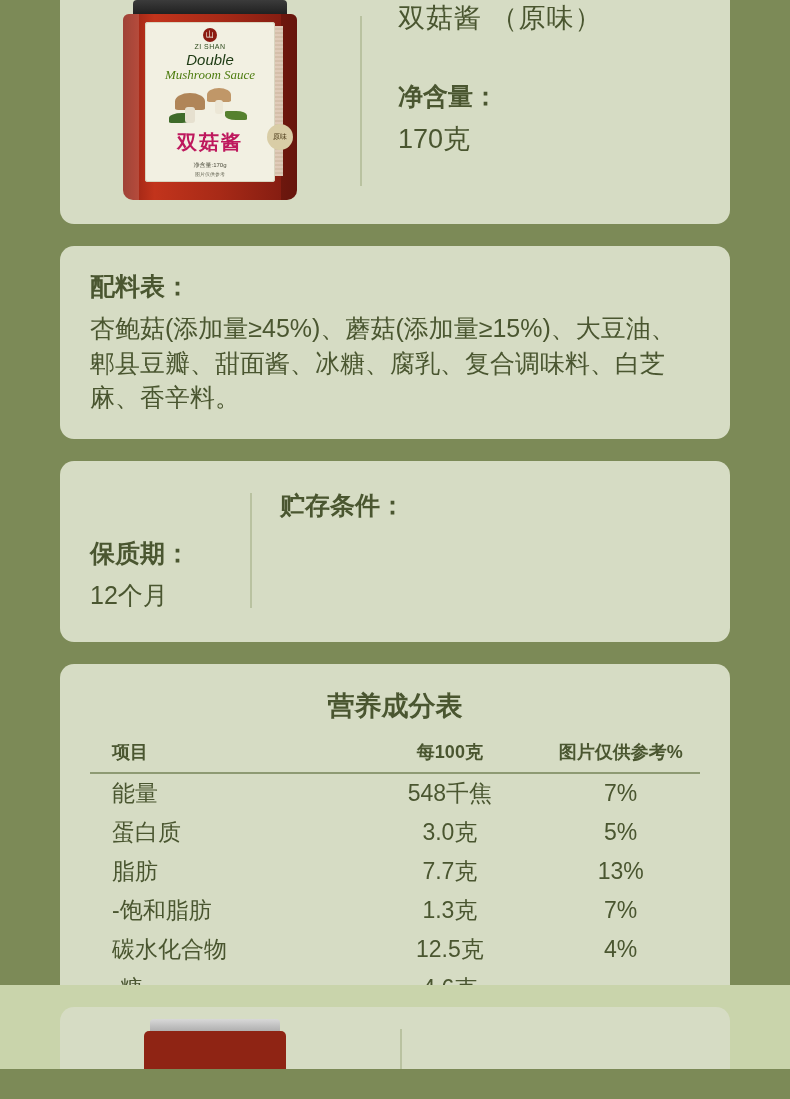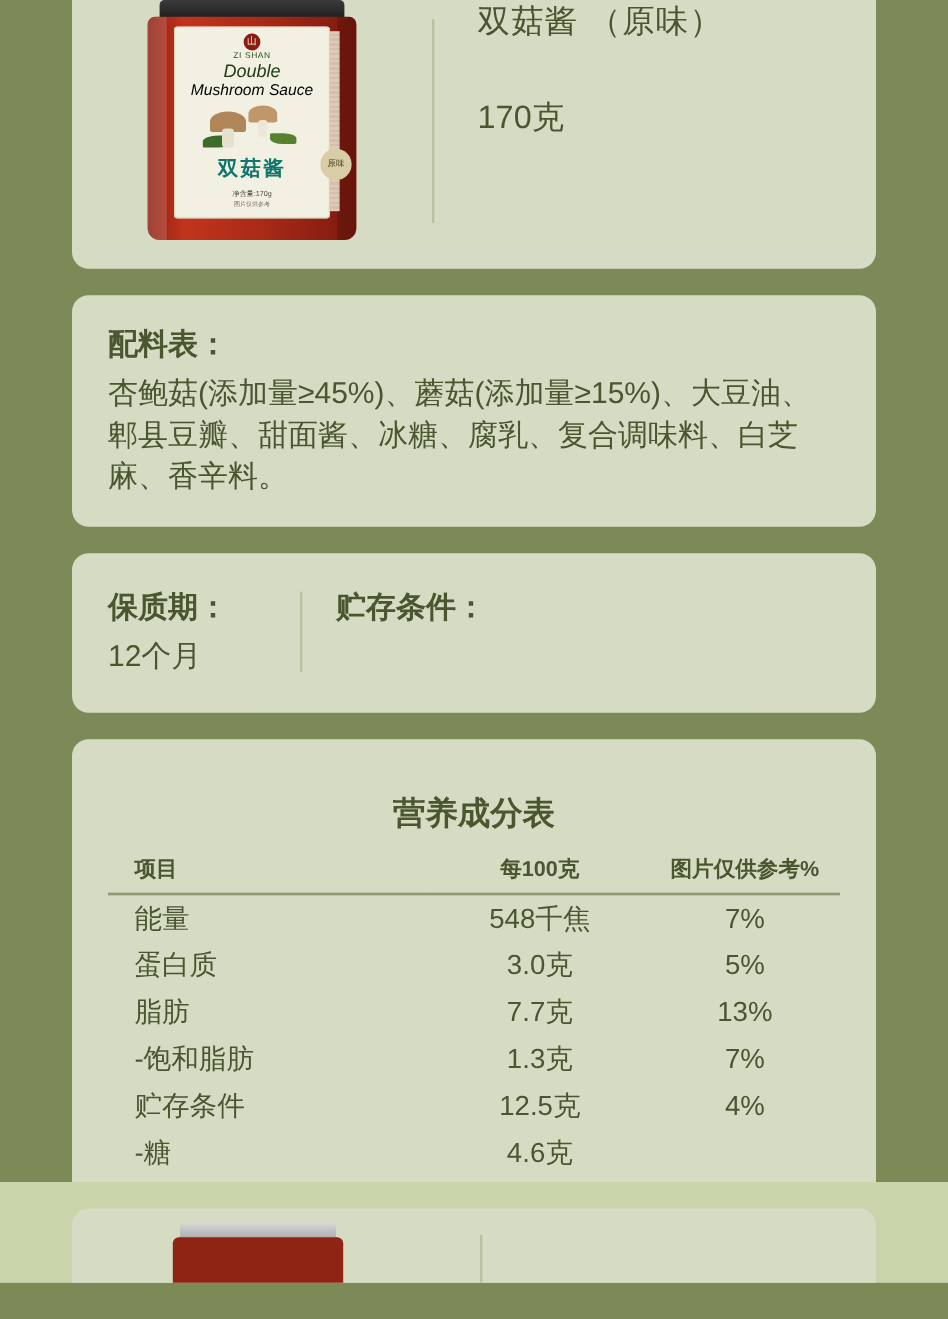--- a/index.html
+++ b/index.html
@@ -133,45 +133,45 @@
   }
   .lbl-en1 {
     font-family: Liberation Sans, sans-serif;
     font-size: 15px;
     font-style: italic;
     color: #1d3a13;
     line-height: 1.05;
     margin-top: 2px;
   }
   .lbl-en2 {
-    font-family: Liberation Sans, sans-serif;
+    font-family: Liberation Serif, serif;
     font-size: 13px;
     font-style: italic;
-    color: #000000;
+    color: #4d7c0f;
     line-height: 1.05;
   }
   .lbl-mush {
     margin: 4px auto 2px auto;
     width: 86px; height: 42px;
     position: relative;
   }
   .mu {
     position: absolute;
     border-radius: 50% 50% 10% 10%;
   }
   .mu1 { width: 30px; height: 17px; background: #b08558; left: 8px; top: 8px; }
   .mu1s { position:absolute; width: 10px; height: 16px; background:#e6e0cf; left: 18px; top: 22px; border-radius: 3px;}
   .mu2 { width: 24px; height: 14px; background: #c09768; left: 40px; top: 3px; }
   .mu2s { position:absolute; width: 8px; height: 14px; background:#ece7d6; left: 48px; top: 15px; border-radius: 3px;}
   .leafy { position:absolute; width: 26px; height: 10px; background:#3f6b2a; left: 2px; top: 28px; border-radius: 50% 10% 50% 10%; }
   .leafy2 { position:absolute; width: 22px; height: 9px; background:#56812f; left: 58px; top: 26px; border-radius: 10% 50% 10% 50%; }
   .lbl-cn {
-    font-size: 17px;
+    font-size: 20px;
     font-weight: bold;
-    color: #0f766e;
+    color: #be185d;
     letter-spacing: 2px;
     margin-top: 2px;
   }
   .lbl-net {
     font-size: 6px;
     color: #4a4a3a;
     margin-top: 5px;
   }
   .lbl-tip {
     font-size: 5px;
@@ -212,39 +212,39 @@
 
   
   .card-split {
     display: flex;
     align-items: stretch;
     padding: 28px 30px 30px 30px;
   }
   .split-left {
     width: 160px;
     padding-right: 38px;
+    margin-top: 48px;
   }
   .split-div {
     width: 2px;
     background: #b9c2a0;
     margin: 4px 0;
   }
   .split-right {
     flex: 1;
     padding-left: 28px;
   }
 
   
   .nutri-title {
     text-align: center;
     font-size: 27px;
     font-weight: bold;
     color: #4a5630;
     margin-bottom: 14px;
-    margin-top: 20px;
   }
   table.nutri {
     width: 100%;
     border-collapse: collapse;
     color: #4a5630;
   }
   table.nutri th {
     font-size: 18px;
     font-weight: bold;
     padding: 2px 0 8px 0;
@@ -343,20 +343,21 @@
             <div class="lbl-flavor">原味</div>
           </div>
         </div>
       </div>
     </div>
 
     <div class="divider-v"></div>
 
     <div class="info-col">
       <div class="prod-name">双菇酱 （原味）</div>
+      <div class="net-label">净含量：</div>
       <div class="net-value">170克</div>
     </div>
   </div>
 
   <div class="card">
     <div class="sec-title">配料表：</div>
     <div class="sec-body">杏鲍菇(添加量≥45%)、蘑菇(添加量≥15%)、大豆油、郫县豆瓣、甜面酱、冰糖、腐乳、复合调味料、白芝麻、香辛料。</div>
   </div>
 
   <div class="card card-split">
@@ -395,21 +396,21 @@
             <td>脂肪</td>
             <td>7.7克</td>
             <td>13%</td>
           </tr>
           <tr>
             <td>-饱和脂肪</td>
             <td>1.3克</td>
             <td>7%</td>
           </tr>
           <tr>
-            <td>贮存条件</td>
+            <td>碳水化合物</td>
             <td>12.5克</td>
             <td>4%</td>
           </tr>
           <tr>
             <td>-糖</td>
             <td>4.6克</td>
             <td></td>
           </tr>
           <tr>
             <td>钠</td>

